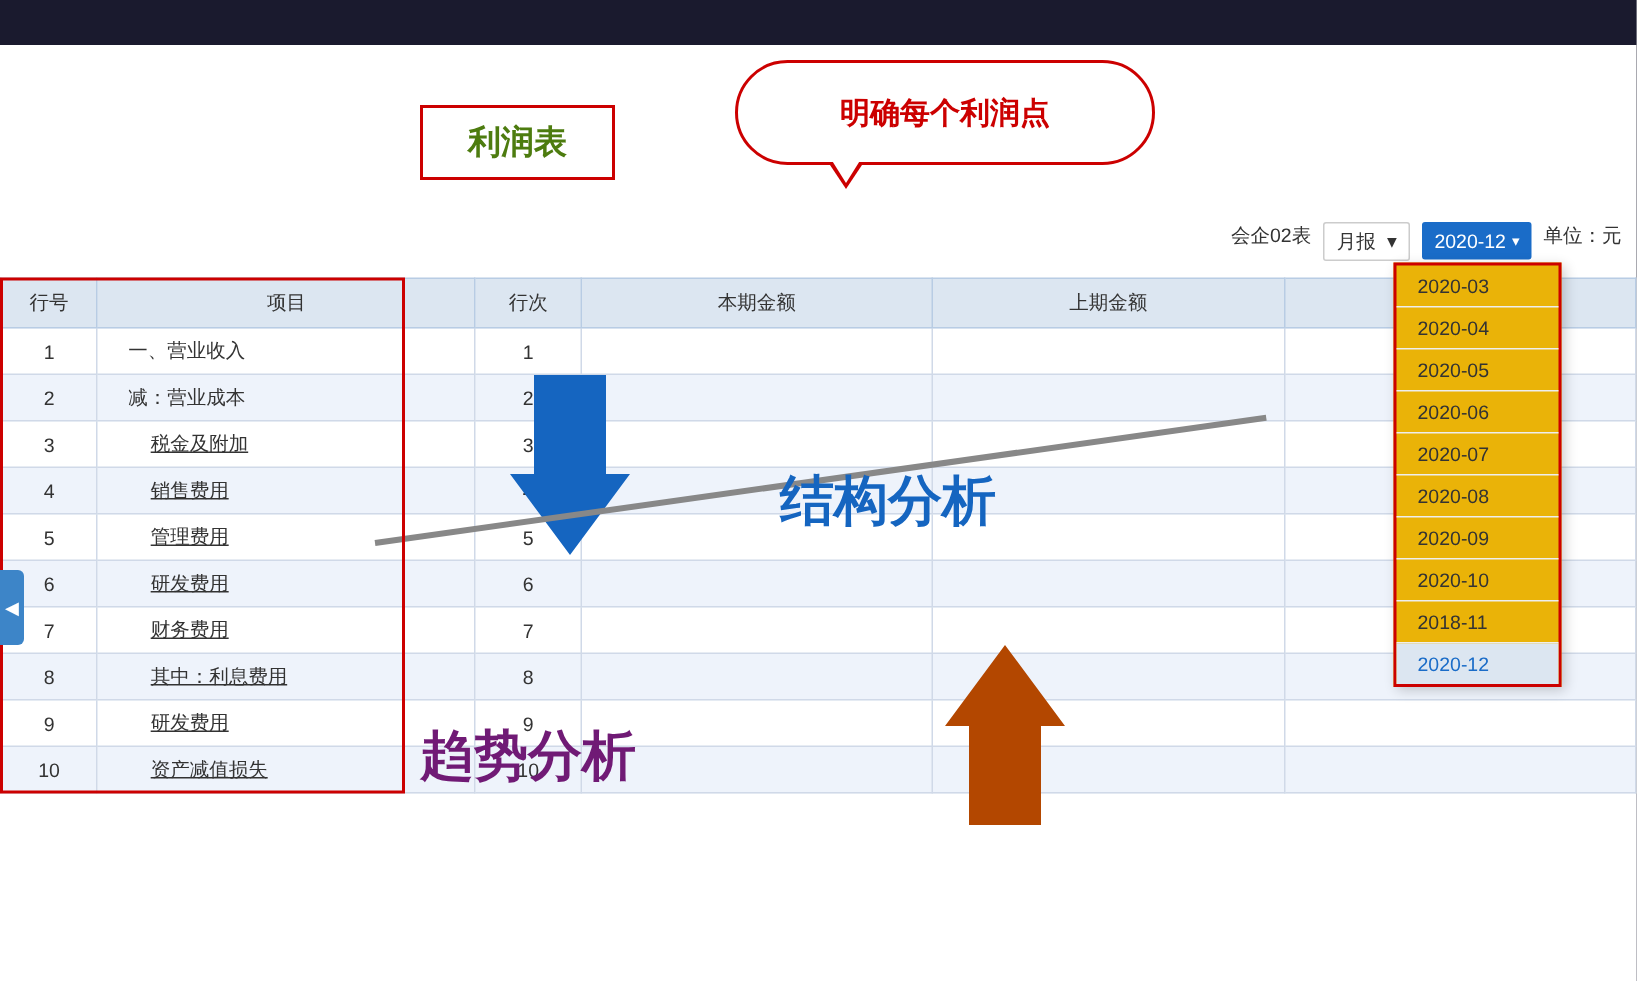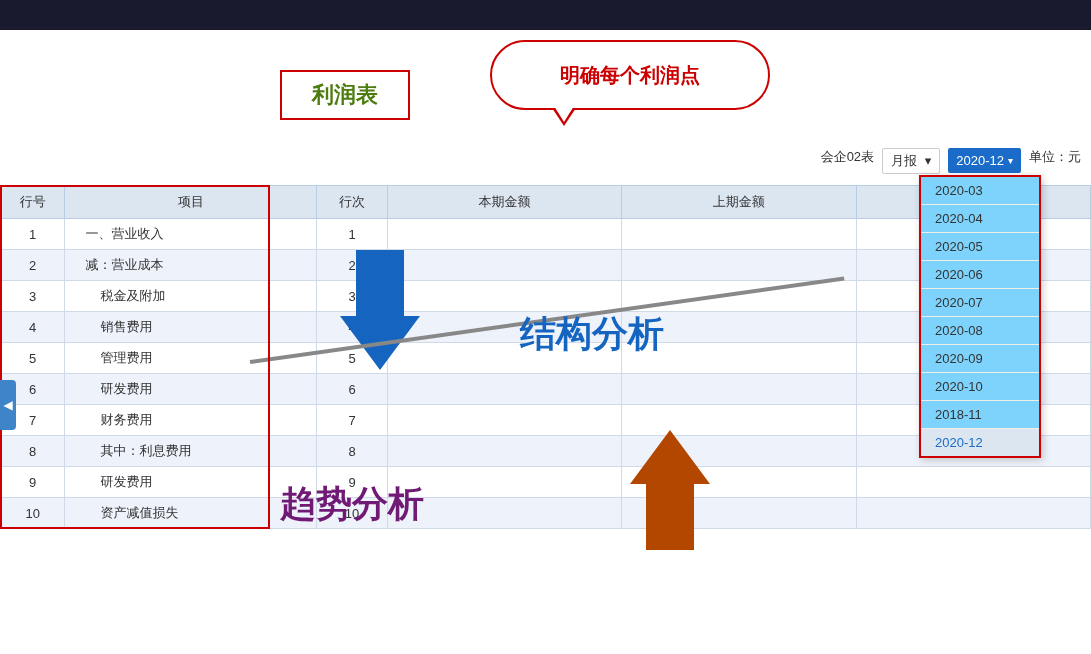--- a/index.html
+++ b/index.html
@@ -163,20 +163,21 @@
       border: 1px solid #d0d9e8;
       color: #333;
       text-align: center;
     }
     tbody td.item-name {
       text-align: left;
       padding-left: 20px;
     }
     tbody td.item-name.indent {
       padding-left: 35px;
+      text-decoration: underline;
     }
     .arrow-blue-down-shape {
       width: 80px;
       height: 120px;
       background: #1565c0;
       clip-path: polygon(20% 0%, 80% 0%, 80% 55%, 100% 55%, 50% 100%, 0% 55%, 20% 55%);
       position: absolute;
       top: 220px;
       left: 340px;
     }
@@ -226,22 +227,22 @@
       top: 400px;
       left: 630px;
       z-index: 5;
     }
 
     
     .dropdown-menu {
       position: absolute;
       top: 145px;
       right: 50px;
-      width: 122px;
-      background: #7dd3fc;
+      width: 112px;
+      background: #eab308;
       border: 2px solid #cc0000;
       box-shadow: 2px 2px 8px rgba(0,0,0,0.2);
       z-index: 30;
     }
     .dropdown-item {
       padding: 6px 14px;
       font-size: 13px;
       color: #333;
       cursor: pointer;
       border-bottom: 1px solid #eee;

